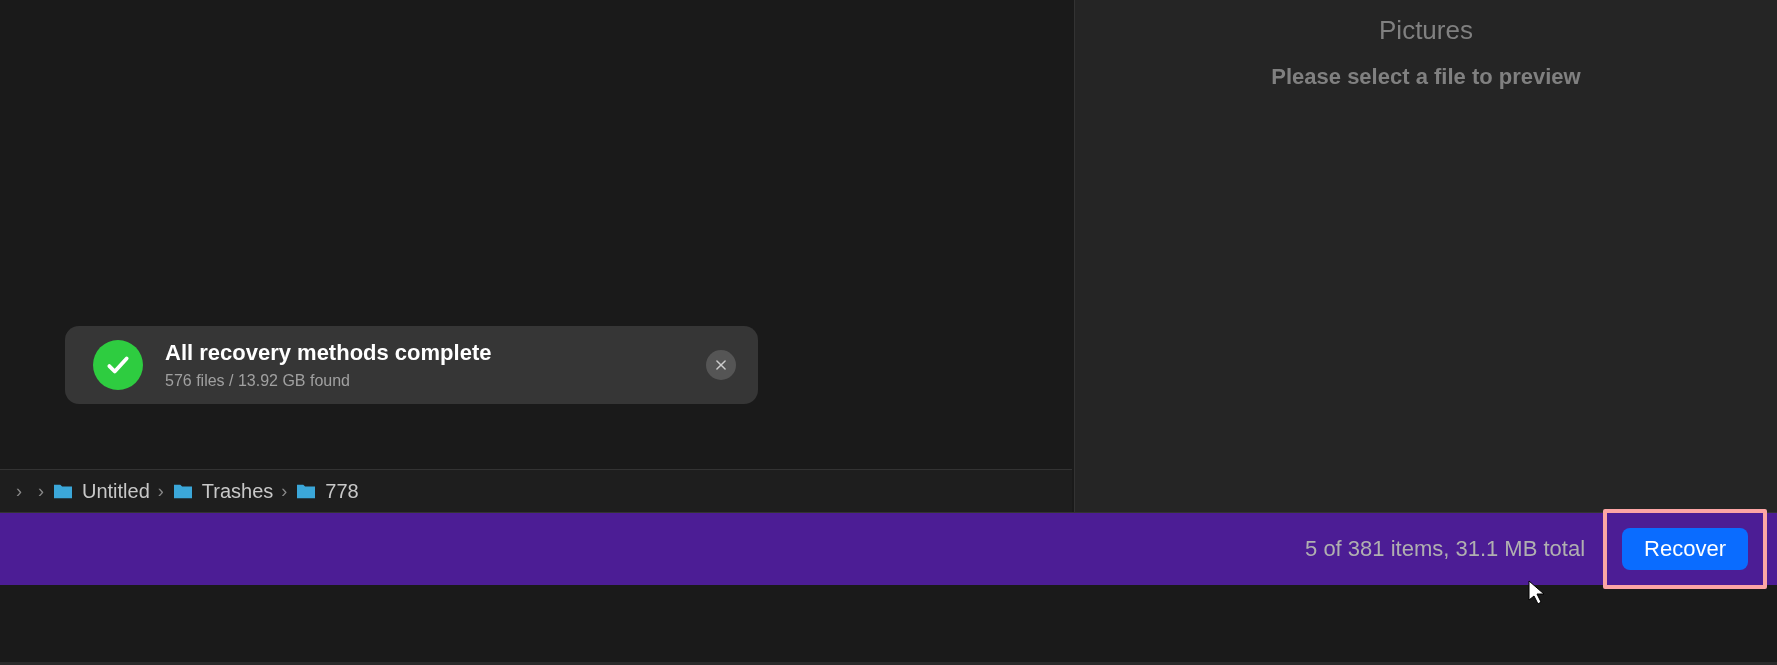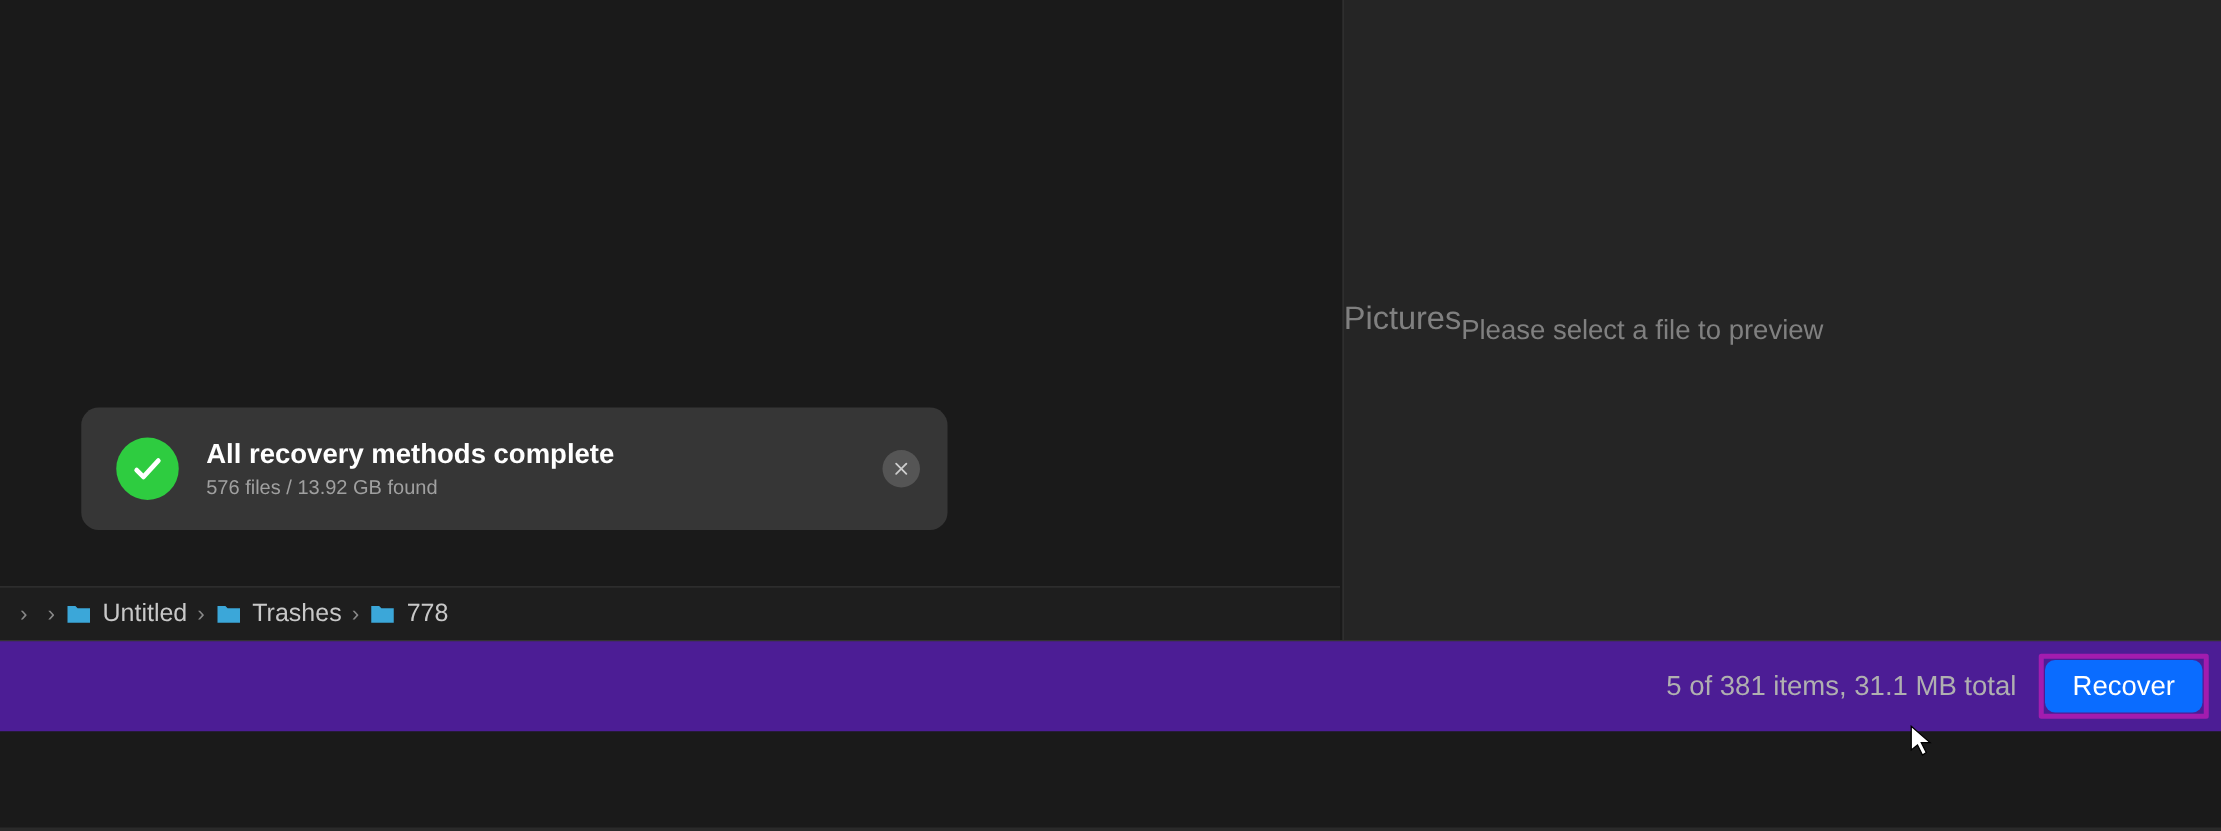--- a/index.html
+++ b/index.html
@@ -28,44 +28,44 @@
     
     .preview-panel {
       position: absolute;
       left: 1074px;
       top: 0;
       right: 0;
       height: 512px;
       background: #252525;
       border-left: 1px solid #333;
       display: flex;
-      flex-direction: row;
+      flex-direction: column;
       align-items: center;
       padding-top: 15px;
     }
     
     .preview-title {
       color: #808080;
       font-size: 26px;
       font-weight: 400;
       margin-bottom: 18px;
     }
     
     .preview-message {
       color: #808080;
       font-size: 22px;
-      font-weight: 400;
+      font-weight: 700;
     }
     
     .toast {
       position: absolute;
       left: 65px;
       top: 326px;
       width: 693px;
-      height: 98px;
+      height: 78px;
       background: #363636;
       border-radius: 14px;
       display: flex;
       align-items: center;
       padding: 0 22px 0 28px;
     }
     
     .toast-icon {
       width: 50px;
       height: 50px;
@@ -169,22 +169,22 @@
       padding-right: 10px;
     }
     
     .status-text {
       color: #b0b0b0;
       font-size: 22px;
       margin-right: 18px;
     }
     
     .recover-btn-wrap {
-      border: 4px solid #a21caf;
-      padding: 1px;
+      border: 4px solid #fca5a5;
+      padding: 15px;
       border-radius: 2px;
     }
     
     .recover-btn {
       background: #0a6cff;
       color: #ffffff;
       font-size: 22px;
       font-weight: 400;
       border: none;
       border-radius: 8px;

